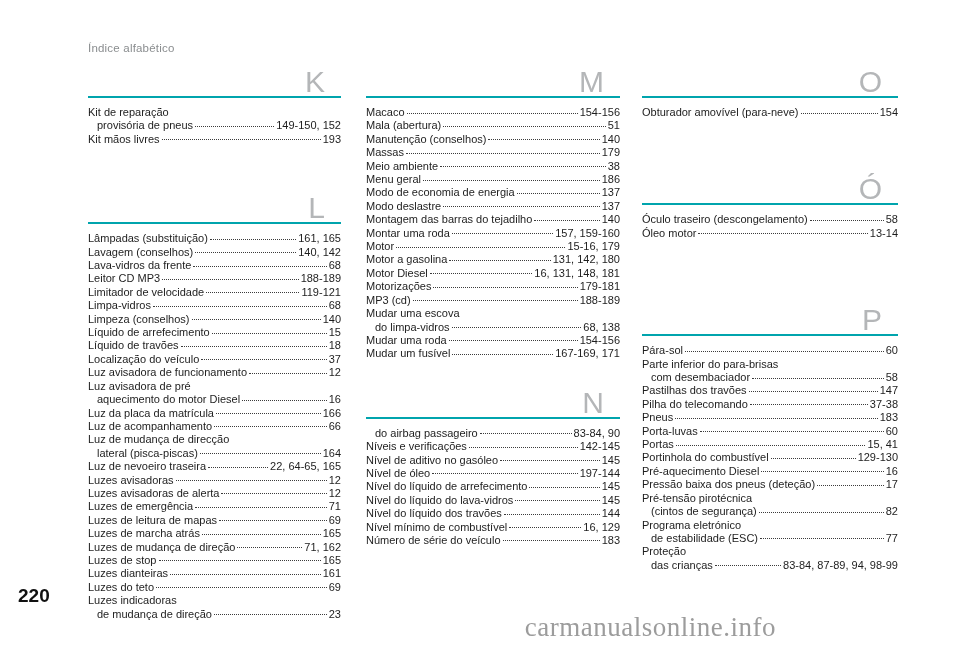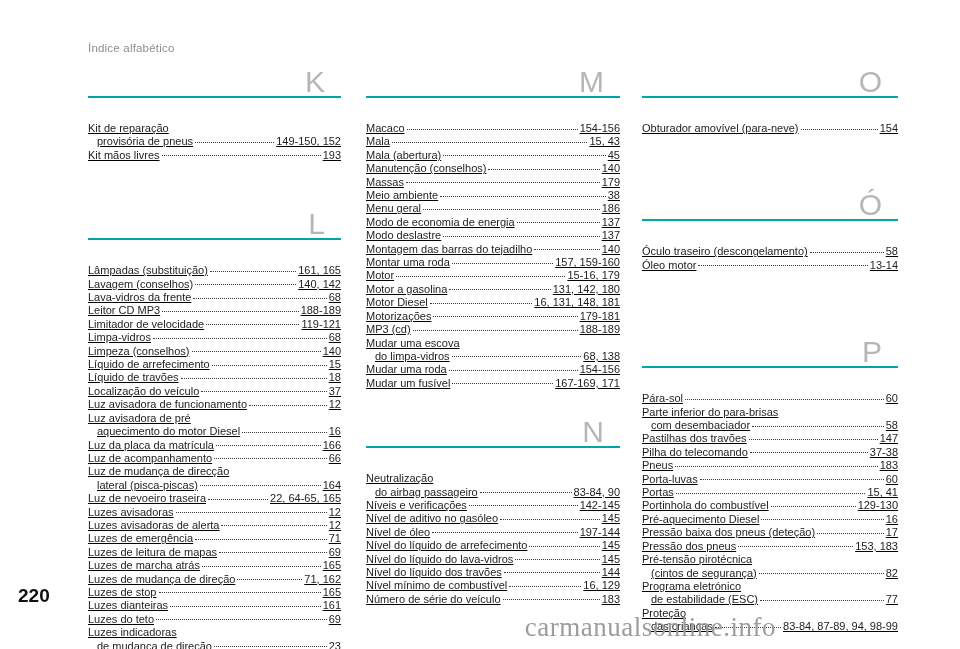--- a/index.html
+++ b/index.html
@@ -29,21 +29,21 @@
   .sec-head{
     position:relative;height:36px;
     border-bottom:2px solid var(--accent);
   }
   .sec-letter{
     position:absolute;right:16px;bottom:-2px;
     font-size:30px;line-height:32px;color:var(--letter);
     font-family:"Liberation Sans",sans-serif;
   }
 
-  .entries{margin-top:24px;text-decoration:underline;}
+  .entries{margin-top:8px;}
   .line{
     display:flex;align-items:baseline;
     font-size:11px;line-height:13.4px;color:var(--text);
   }
   .line.indent{padding-left:9px;}
   .line .txt{white-space:nowrap;}
   .line .dots{
     flex:1 1 auto;min-width:5px;margin:0 2px;
     border-bottom:1px dotted #3c3c3c;
     position:relative;top:-2.5px;
@@ -238,28 +238,23 @@
         <div class="sec-head">
           <span class="sec-letter">M</span>
         </div>
         <div class="entries">
           <div class="line">
             <span class="txt">Macaco</span>
             <span class="dots"></span>
             <span class="pg">154-156</span>
           </div>
           <div class="line">
-            <span class="txt">Mala</span>
-            <span class="dots"></span>
-            <span class="pg">15, 43</span>
-          </div>
-          <div class="line">
             <span class="txt">Mala (abertura)</span>
             <span class="dots"></span>
-            <span class="pg">45</span>
+            <span class="pg">51</span>
           </div>
           <div class="line">
             <span class="txt">Manutenção (conselhos)</span>
             <span class="dots"></span>
             <span class="pg">140</span>
           </div>
           <div class="line">
             <span class="txt">Massas</span>
             <span class="dots"></span>
             <span class="pg">179</span>
@@ -337,23 +332,20 @@
             <span class="dots"></span>
             <span class="pg">167-169, 171</span>
           </div>
         </div>
       </div>
       <div class="section" style="margin-top: 22px;">
         <div class="sec-head">
           <span class="sec-letter">N</span>
         </div>
         <div class="entries">
-          <div class="line">
-            <span class="txt">Neutralização</span>
-          </div>
           <div class="line indent">
             <span class="txt">do airbag passageiro</span>
             <span class="dots"></span>
             <span class="pg">83-84, 90</span>
           </div>
           <div class="line">
             <span class="txt">Níveis e verificações</span>
             <span class="dots"></span>
             <span class="pg">142-145</span>
           </div>
@@ -477,25 +469,20 @@
             <span class="txt">Pré-aquecimento Diesel</span>
             <span class="dots"></span>
             <span class="pg">16</span>
           </div>
           <div class="line">
             <span class="txt">Pressão baixa dos pneus (deteção)</span>
             <span class="dots"></span>
             <span class="pg">17</span>
           </div>
           <div class="line">
-            <span class="txt">Pressão dos pneus</span>
-            <span class="dots"></span>
-            <span class="pg">153, 183</span>
-          </div>
-          <div class="line">
             <span class="txt">Pré-tensão pirotécnica</span>
           </div>
           <div class="line indent">
             <span class="txt">(cintos de segurança)</span>
             <span class="dots"></span>
             <span class="pg">82</span>
           </div>
           <div class="line">
             <span class="txt">Programa eletrónico</span>
           </div>

